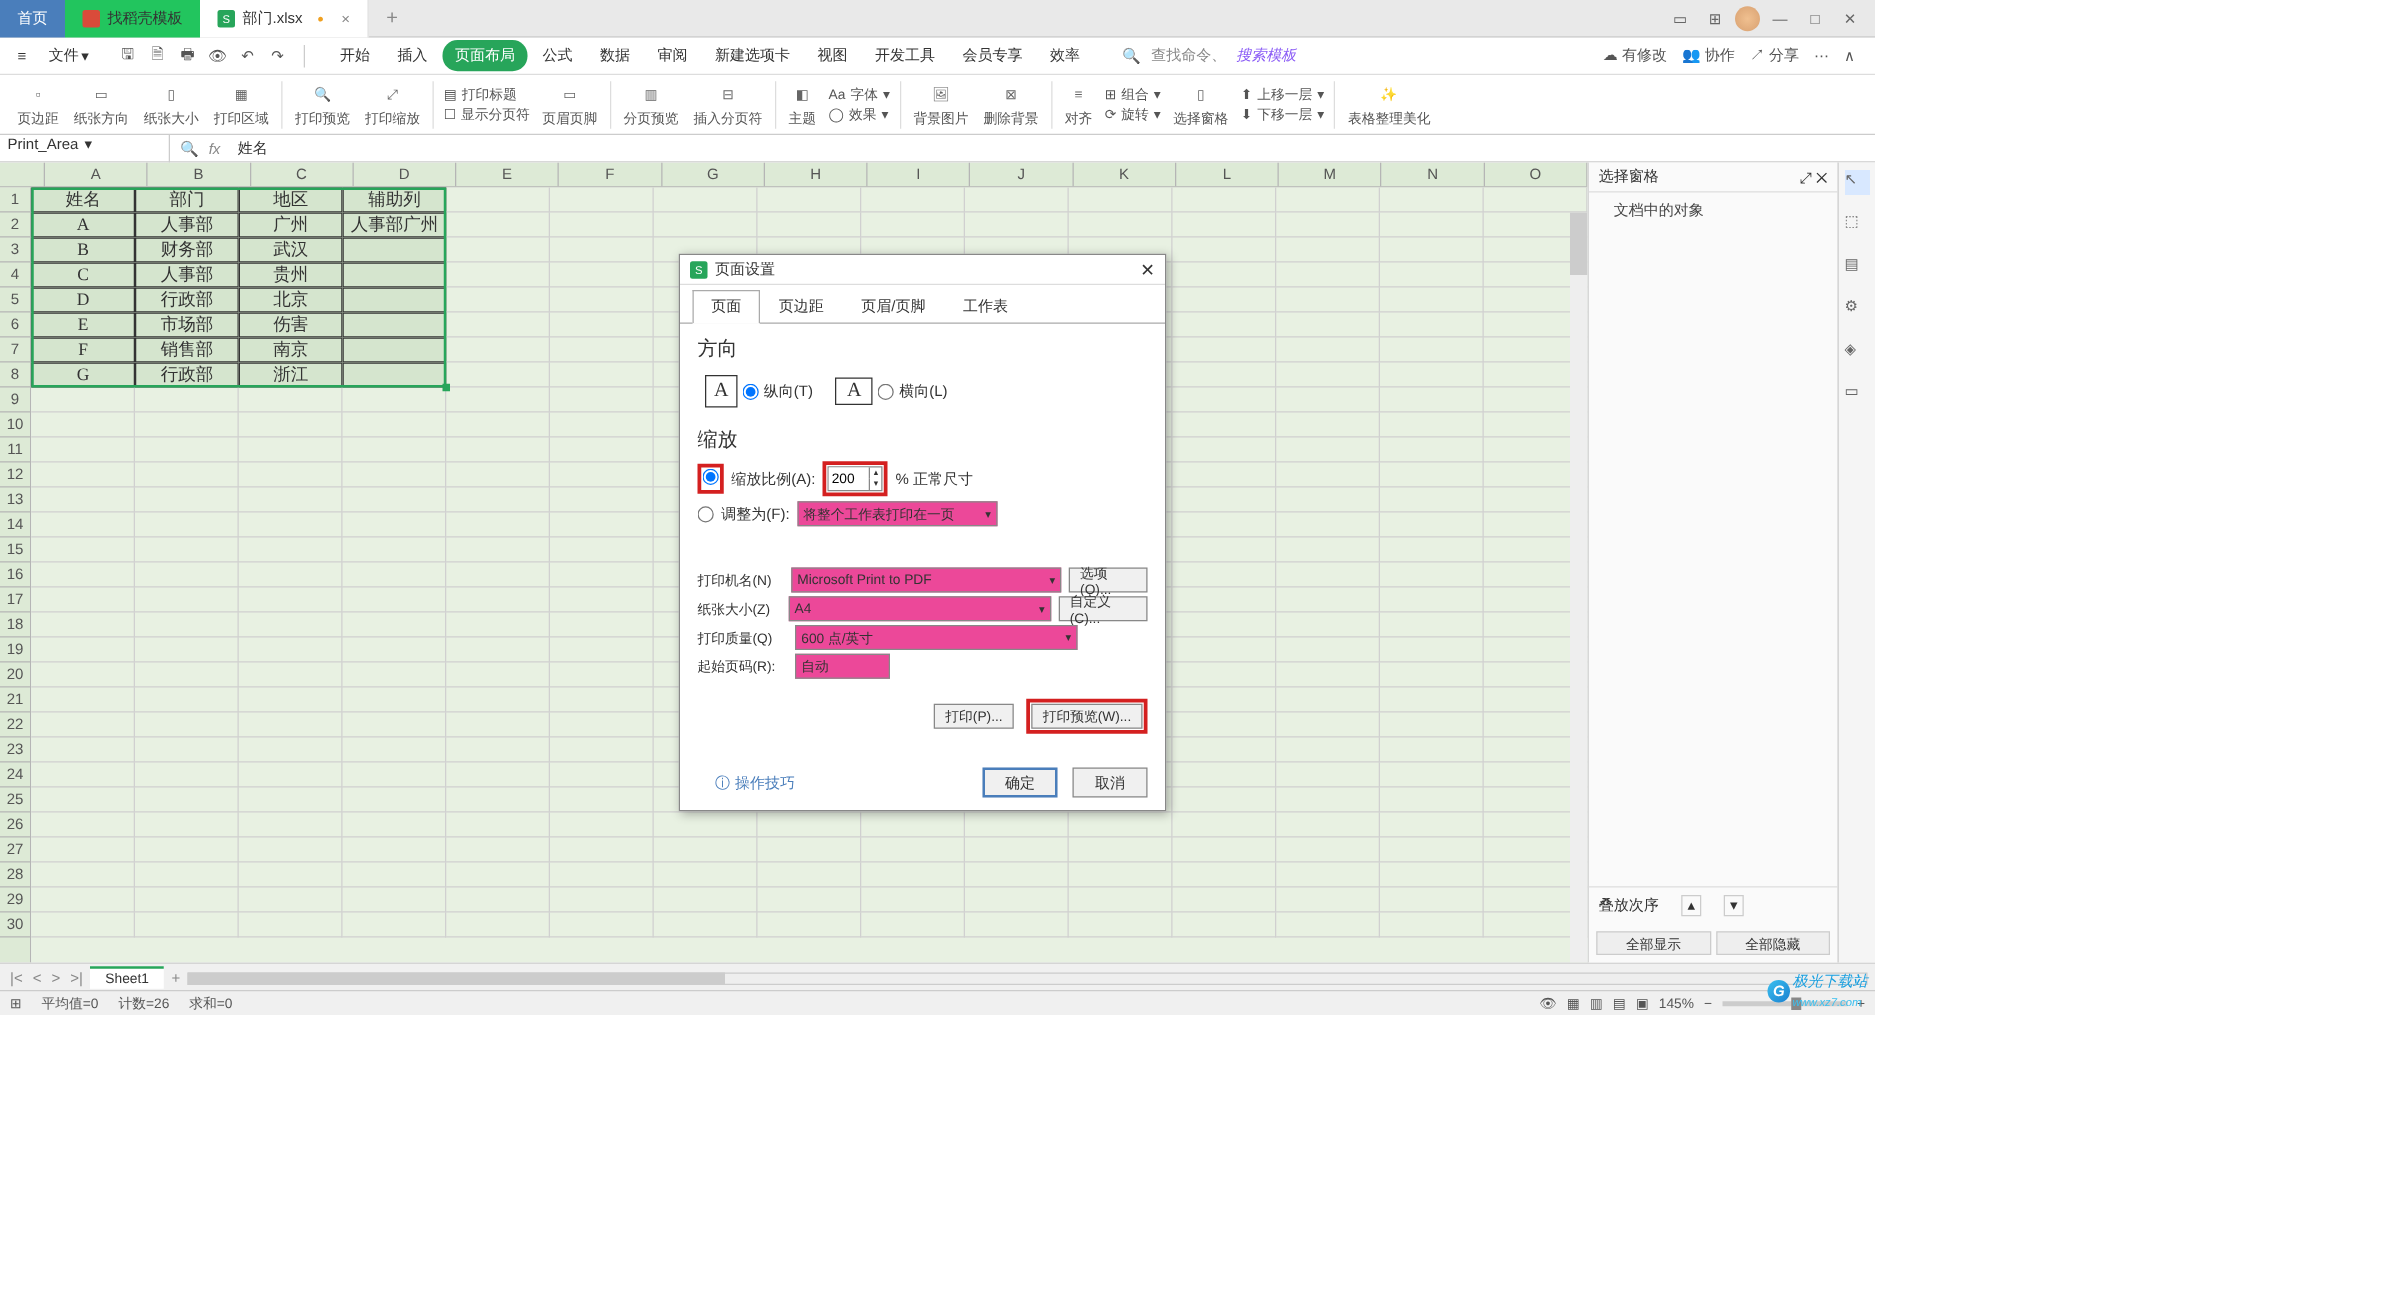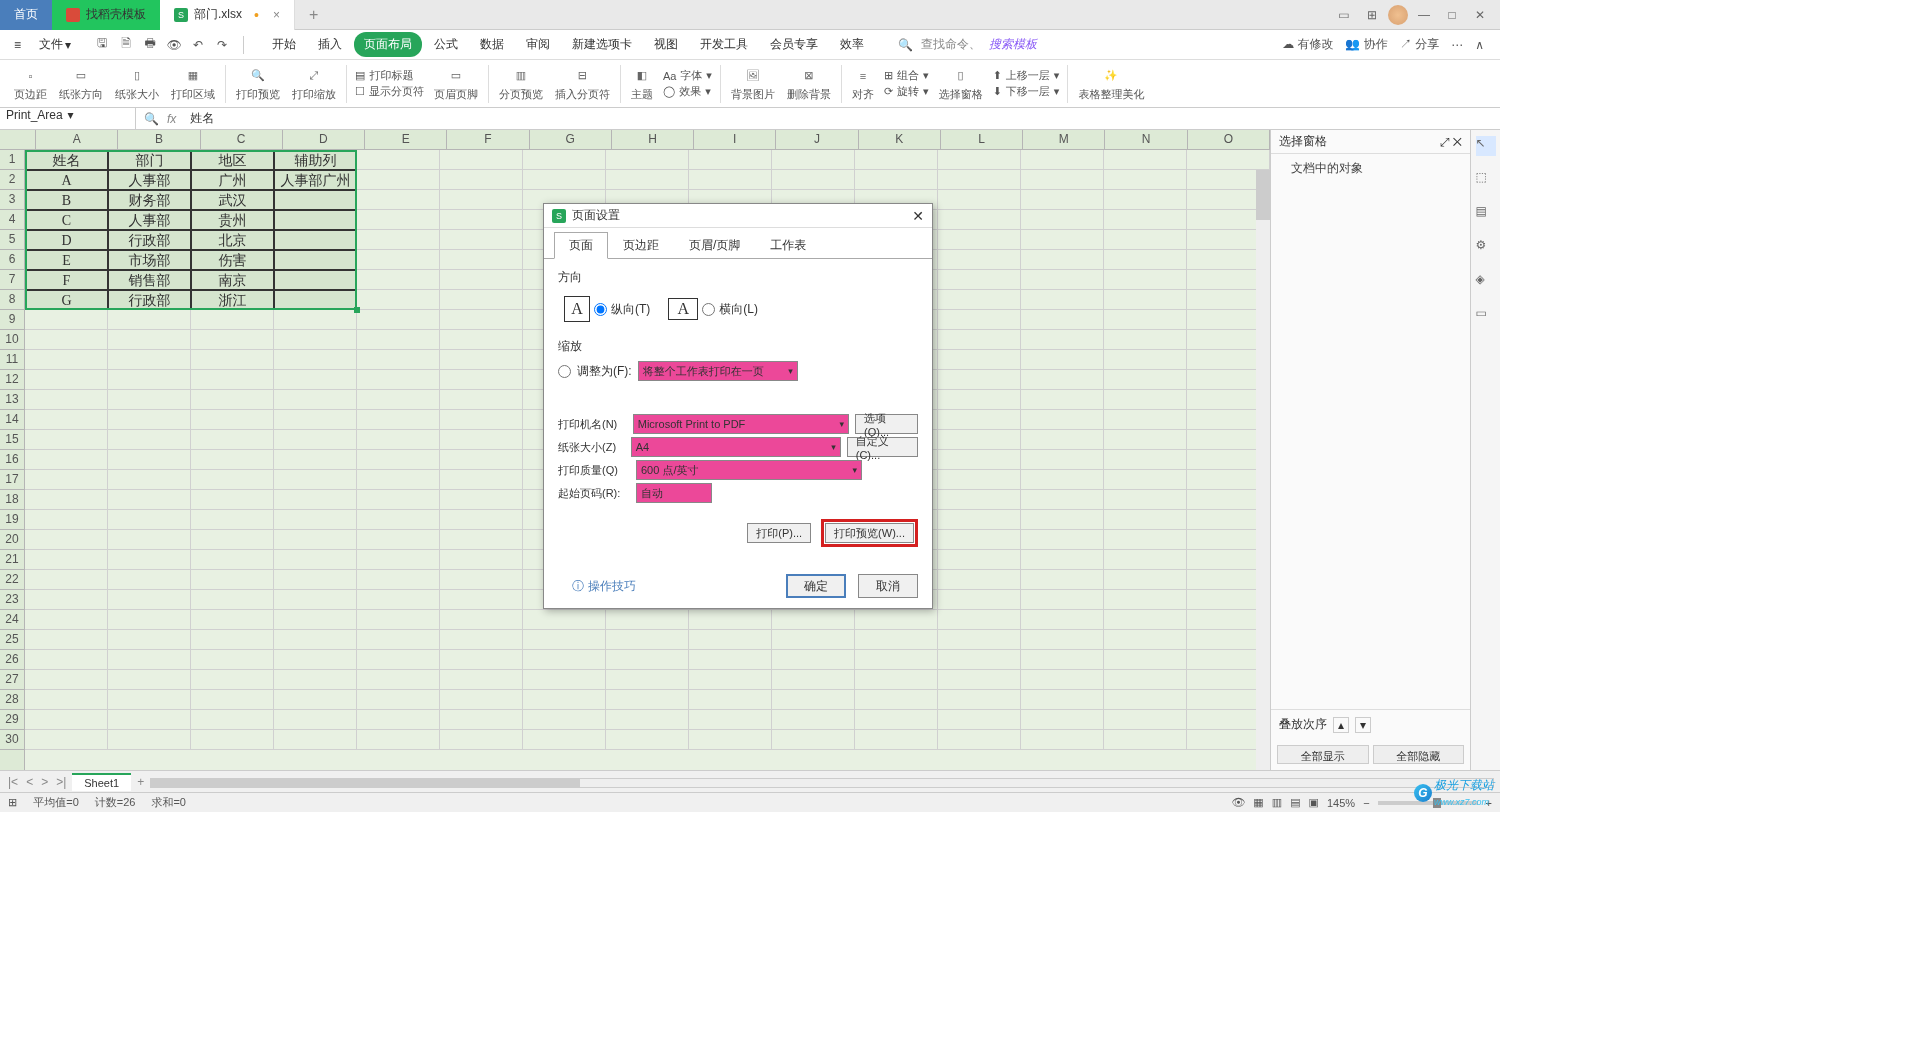--- a/index.html
+++ b/index.html
@@ -62,21 +62,21 @@
 .cell-row { display: flex; height: 20px; }
 .cell { width: 83px; height: 20px; border-right: 1px solid #d0d0d0; border-bottom: 1px solid #d0d0d0; text-align: center; line-height: 19px; overflow: hidden; }
 
 
 .data-cell { border: 1px solid #333 !important; background: #d5e5ce; font-family: SimSun, serif; font-size: 14px; }
 
 
 .right-panel { width: 200px; border-left: 1px solid #ccc; background: #fafafa; display: flex; flex-direction: column; }
 .rp-header { height: 24px; display: flex; align-items: center; padding: 0 8px; font-size: 12px; justify-content: space-between; border-bottom:1px solid #ddd;}
 .rp-sub { padding: 6px 20px; font-size: 12px; color: #444;}
-.rp-footer { margin-top: auto; padding: 6px 8px; display: flex; align-items: center; gap: 6px; border-top: 1px solid #ddd;}
+.rp-footer { margin-top: auto; padding: 6px 8px; display: flex; align-items: center; gap: 18px; border-top: 1px solid #ddd; font-family: Liberation Serif, serif;}
 .rp-btns { display:flex; gap:4px; padding:6px;}
 .rp-btn { flex:1; height:19px; text-align:center; line-height:20px; background:#eee; border:1px solid #ccc; font-size:11px;}
 
 
 .side-toolbar { width: 30px; border-left: 1px solid #ccc; background: #f5f5f5; display: flex; flex-direction: column; align-items: center; padding-top: 6px; gap: 14px; }
 .st-btn { width: 20px; height: 20px; color: #666; }
 
 
 .sheet-row { height: 22px; border-top: 1px solid #ccc; display: flex; align-items: center; padding: 0 6px; gap: 4px; background:#f0f0f0;}
 .sheet-nav { color:#888; padding:0 2px;}
@@ -92,21 +92,21 @@
 .zoom-thumb { position:absolute; left:55px; top:-3px; width:8px; height:10px; background:#888; }
 
 
 .dialog { position: absolute; left: 543px; top: 203px; width: 390px; background: #fff; border: 1px solid #888; box-shadow: 2px 2px 8px rgba(0,0,0,0.3); z-index: 100; }
 .dlg-title { height: 24px; display: flex; align-items: center; padding: 0 8px; gap: 6px; border-bottom: 1px solid #ddd; }
 .dlg-close { margin-left: auto; font-size: 14px; cursor: pointer; }
 .dlg-tabs { display: flex; padding: 4px 10px 0; gap: 0; }
 .dlg-tab { padding: 4px 14px; border:1px solid transparent; cursor:pointer; font-size:12px;}
 .dlg-tab.active { border:1px solid #aaa; border-bottom:1px solid #fff; background:#fff;}
 .dlg-body { padding: 10px 14px 14px; border-top:1px solid #aaa; margin-top:-1px; }
-.dlg-section-label { font-size:12px; margin-bottom:6px; display:block;}
+.dlg-section-label { font-size:16px; margin-bottom:6px; display:block;}
 .orient-row { display:flex; gap:18px; align-items:center; margin-bottom:12px; padding:4px 6px;}
 .orient-opt { display:flex; align-items:center; gap:4px; }
 .orient-icon { width:26px; height:26px; border:1px solid #333; display:flex; align-items:center; justify-content:center; font-family:serif; font-size:16px;}
 .orient-icon.landscape { width:30px; height:22px;}
 .scale-row { display: flex; align-items: center; gap: 6px; margin: 4px 0; }
 .hl-red { border: 3px solid #d42020; padding:1px;}
 .spin-input { width: 44px; height: 20px; border:1px solid #888; display:inline-flex;}
 .spin-input input { width:32px; border:none; padding:0 2px; font-size:11px; outline:none;}
 .spin-btns { width:12px; display:flex; flex-direction:column;}
 .spin-btns span { height:10px; font-size:7px; text-align:center; border-left:1px solid #888; line-height:9px;}
@@ -950,20 +950,34 @@
       </div>
       <div class="orient-opt">
         <span class="orient-icon landscape">A</span>
         <input type="radio" style="">
         <span>横向(L)</span>
       </div>
     </div>
 
     <span class="dlg-section-label">缩放</span>
     <div class="scale-row">
+      <span class="hl-red"><input type="radio" checked="" style=""></span>
+      <span>缩放比例(A):</span>
+      <span class="hl-red">
+        <span class="spin-input">
+          <input value="200" style="">
+          <span class="spin-btns">
+              <span>▴</span>
+              <span>▾</span>
+            </span>
+        </span>
+      </span>
+      <span>% 正常尺寸</span>
+    </div>
+    <div class="scale-row">
       <input type="radio" style="">
       <span>调整为(F):</span>
       <div class="select-field" style="width:160px;">
           <span>将整个工作表打印在一页</span>
           <span class="caret">▾</span>
         </div>
     </div>
 
     <div style="height:26px"></div>
     <div class="field-row">

